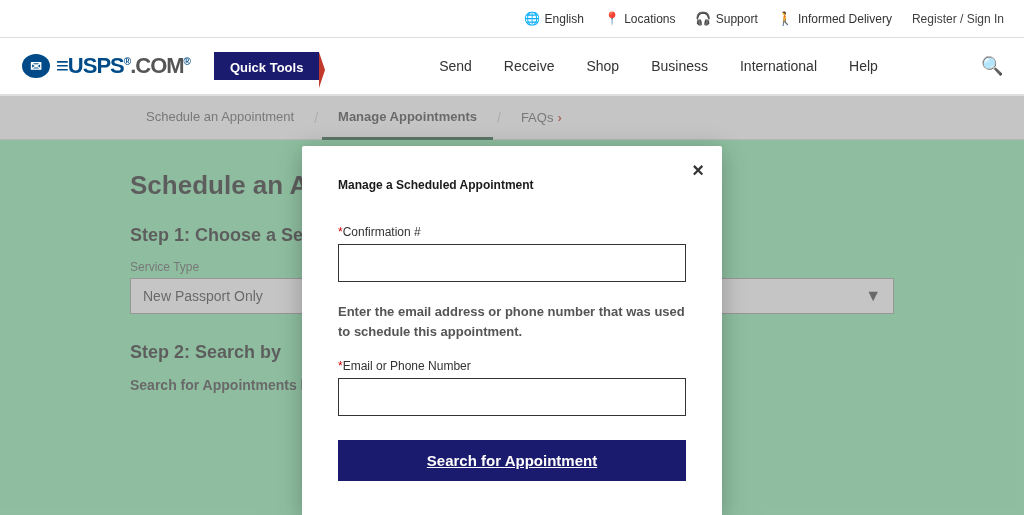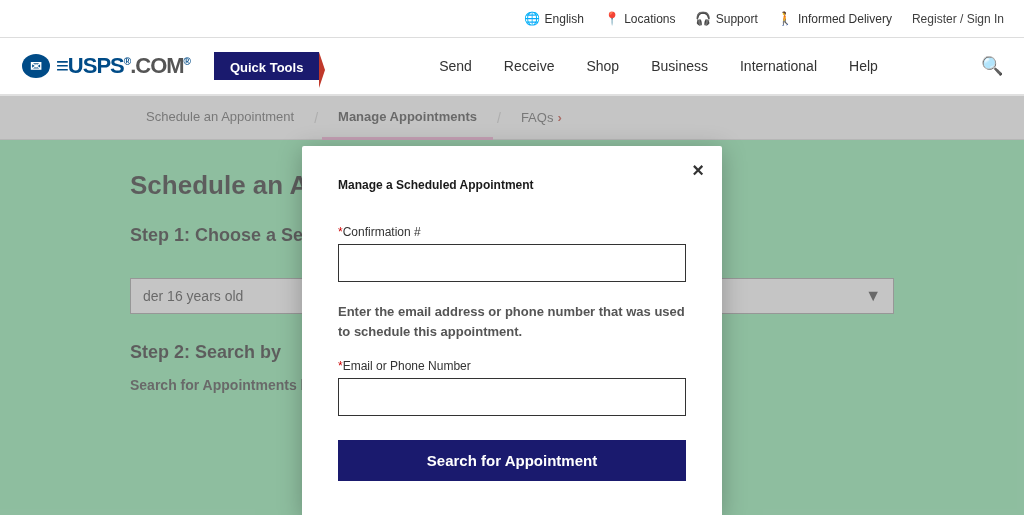--- a/index.html
+++ b/index.html
@@ -121,21 +121,21 @@
       cursor: pointer;
       padding: 0 16px;
       height: 44px;
       display: flex;
       align-items: center;
       border-bottom: 3px solid transparent;
     }
     .sub-nav-item.active {
       color: #333;
       font-weight: bold;
-      border-bottom: 3px solid #f9a8d4;
+      border-bottom: 3px solid #14532d;
     }
     .sub-nav-divider {
       color: #ccc;
       padding: 0 4px;
     }
     .sub-nav-faq {
       display: flex;
       align-items: flex-start;
       gap: 4px;
       font-size: 13px;
@@ -262,20 +262,21 @@
     .modal-btn {
       width: 100%;
       background: #1a1a6e;
       color: #fff;
       border: none;
       padding: 12px;
       font-size: 15px;
       font-weight: bold;
       cursor: pointer;
       margin-top: 4px;
+      text-decoration: underline;
     }
   </style>
 </head>
 <body>
 
 <div class="top-bar">
   <div class="top-bar-item">
     <span class="top-bar-icon">🌐</span>
     <span>English</span>
   </div>
@@ -328,20 +329,27 @@
       <span style="color:#c0392b;font-weight:bold;">›</span>
     </span>
   </div>
 
   <div class="page-body">
     <div class="page-title">Schedule an Appointment</div>
 
     <div class="step-label">Step 1: Choose a Service</div>
 
     <div style="display:flex; gap:40px; align-items:flex-start;">
+      <div>
+        <div class="form-label">Service Type</div>
+        <div class="service-select">
+          <span>New Passport Only</span>
+          <span style="font-size:16px;">▼</span>
+        </div>
+      </div>
       <div style="flex:1;">
         <div class="form-label">&nbsp;</div>
         <div style="display:flex; align-items:center; justify-content:space-between; border:1px solid #999; background:#fff; padding:8px 12px; cursor:pointer;">
           <span>der 16 years old</span>
           <span style="font-size:16px;">▼</span>
         </div>
       </div>
     </div>
 
     <div class="step2-label">Step 2: Search by</div>

